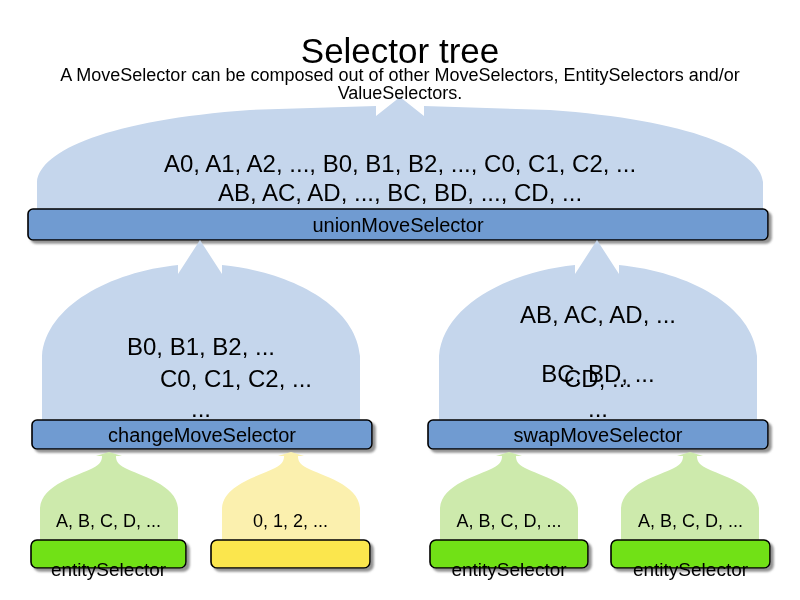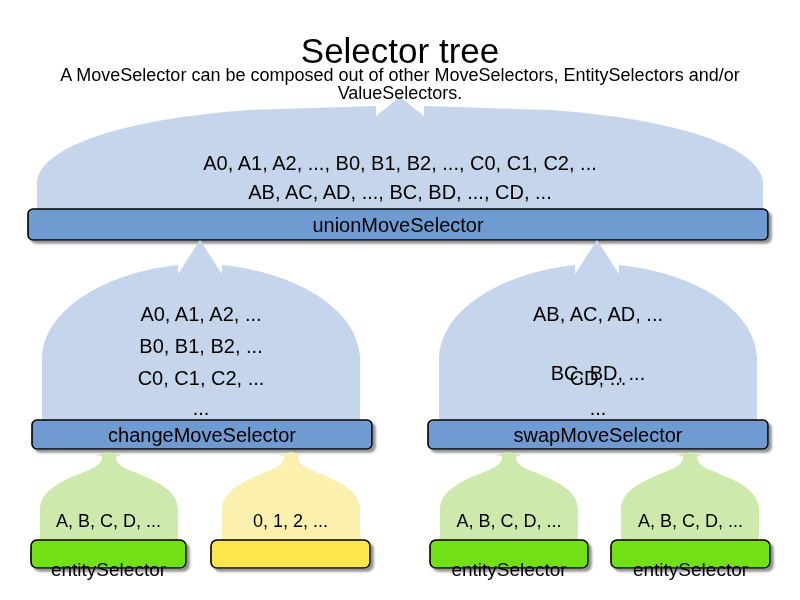--- a/index.html
+++ b/index.html
@@ -14,21 +14,21 @@
   .title{
     position:absolute;left:0;top:30px;width:800px;text-align:center;
     font-size:35px;font-weight:400;line-height:42px;letter-spacing:0px;
   }
   .subtitle{
     position:absolute;left:0;top:66px;width:800px;text-align:center;
     font-size:18px;font-weight:400;line-height:18px;
   }
 
   .node-text{
-    position:absolute;text-align:center;font-size:20px;line-height:25px;
+    position:absolute;text-align:center;font-size:24px;line-height:25px;
     white-space:pre;
   }
   .bar-label{
     position:absolute;text-align:center;font-size:20px;line-height:28px;
     display:flex;align-items:center;justify-content:center;
   }
   .leaf-text{
     position:absolute;text-align:center;font-size:18px;line-height:24px;
   }
   .leaf-label{
@@ -139,23 +139,22 @@
     <rect x="611" y="540" width="159" height="28" rx="6" ry="6" fill="#71e119" stroke="#000000" stroke-width="1.6" filter="url(#shadow)"></rect>
   </svg>
 
   <div class="title">Selector tree</div>
   <div class="subtitle">A MoveSelector can be composed out of other MoveSelectors, EntitySelectors and/or ValueSelectors.</div>
 
   <div class="node-text" style="left:100px;top:151px;width:600px;">A0, A1, A2, ..., B0, B1, B2, ..., C0, C1, C2, ...</div>
   <div class="node-text" style="left:100px;top:180px;width:600px;">AB, AC, AD, ..., BC, BD, ..., CD, ...</div>
   <div class="bar-label" style="left:28px;top:209px;width:740px;height:31px;">unionMoveSelector</div>
 
-  <div class="node-text" style="left:42px;top:302px;width:318px;">A0, A1, A2, ...</div>
   <div class="node-text" style="left:42px;top:334px;width:318px;">B0, B1, B2, ...</div>
-  <div class="node-text" style="left:42px;top:366px;width:318px;">C0, C1, C2, ...</div>
+  <div class="node-text" style="left:42px;top:366px;width:318px;padding-left:35px;">C0, C1, C2, ...</div>
   <div class="node-text" style="left:42px;top:396px;width:318px;">...</div>
   <div class="bar-label" style="left:32px;top:420px;width:340px;height:29px;">changeMoveSelector</div>
 
   <div class="node-text" style="left:439px;top:302px;width:318px;">AB, AC, AD, ...</div>
   <div class="node-text" style="left:439px;top:334px;width:318px;margin-top:27px;">BC, BD, ...</div>
   <div class="node-text" style="left:439px;top:366px;width:318px;">CD, ...</div>
   <div class="node-text" style="left:439px;top:396px;width:318px;">...</div>
   <div class="bar-label" style="left:428px;top:420px;width:340px;height:29px;">swapMoveSelector</div>
 
   <div class="leaf-text" style="left:31px;top:509px;width:155px;">A, B, C, D, ...</div>

